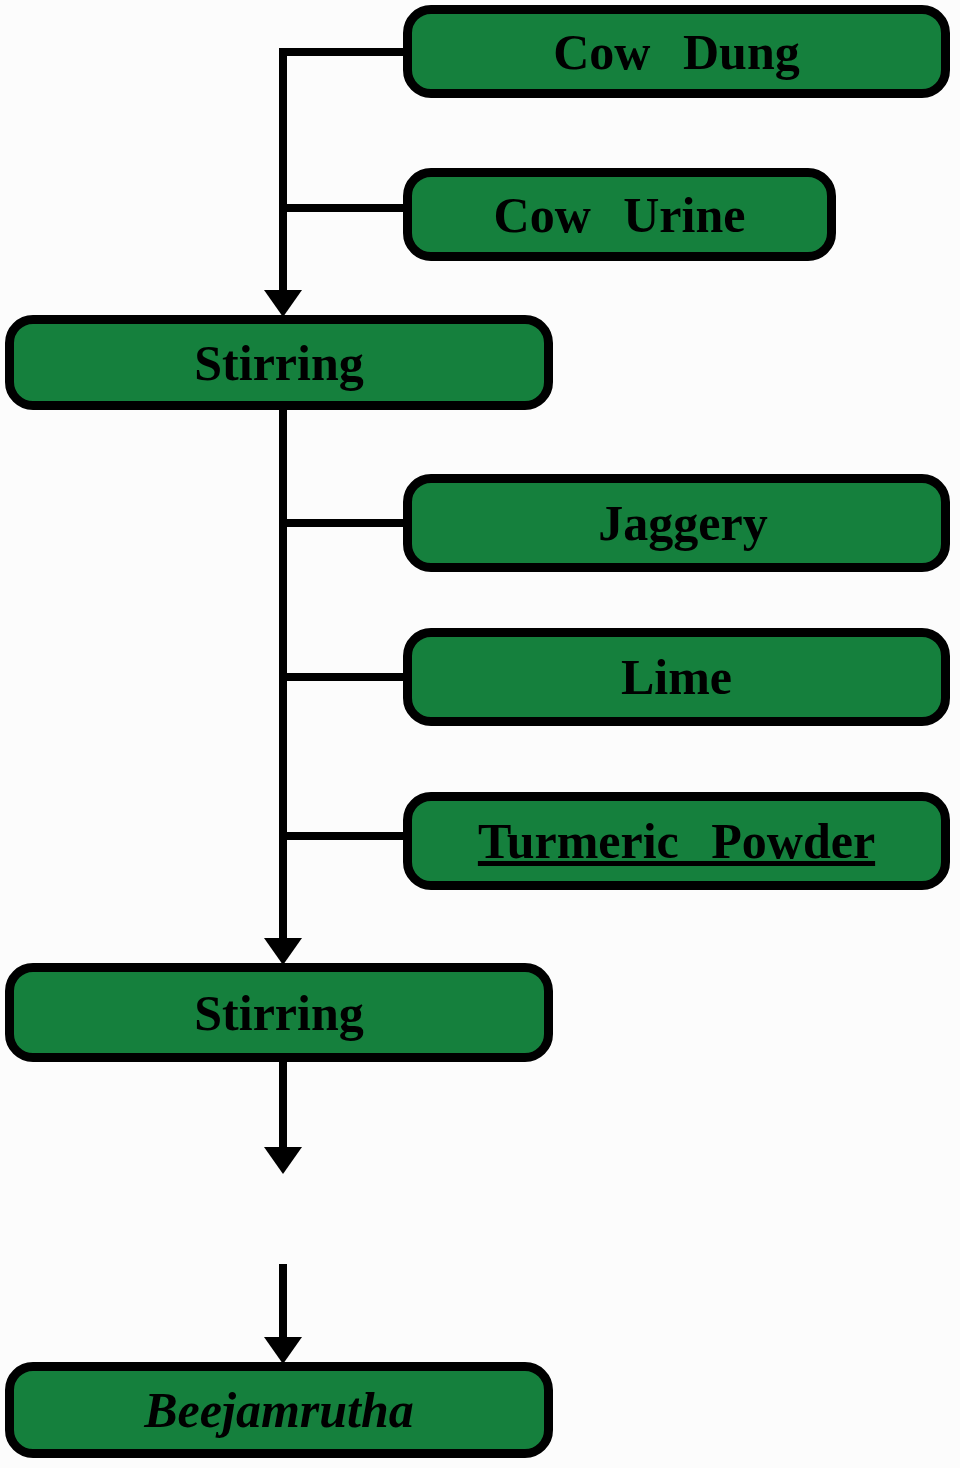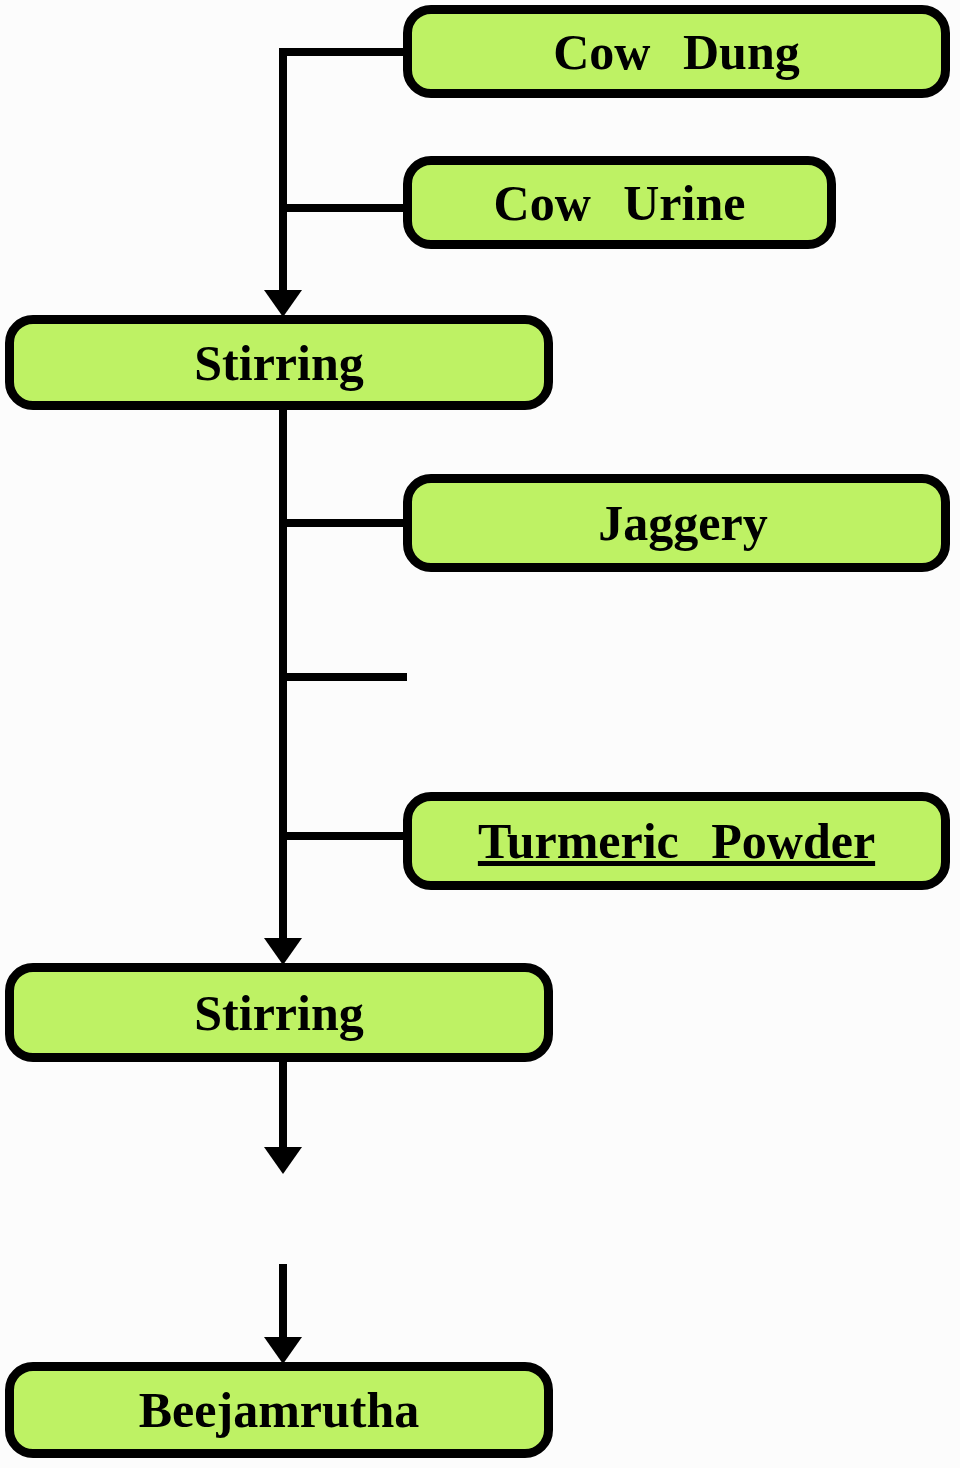--- a/index.html
+++ b/index.html
@@ -11,21 +11,21 @@
   }
   .stage {
     position: relative;
     width: 960px;
     height: 1468px;
     overflow: hidden;
   }
   .box {
     position: absolute;
     box-sizing: border-box;
-    background: #bef264;
+    background: #15803d;
     border: 9px solid #000000;
     border-radius: 28px;
     display: flex;
     align-items: center;
     justify-content: center;
     color: #000000;
     font-weight: bold;
     font-size: 50px;
     word-spacing: 20px;
     white-space: nowrap;
@@ -51,28 +51,28 @@
   }
   sup {
     font-size: 0.58em;
     vertical-align: super;
     line-height: 0;
   }
   .word-gap { margin-left: 26px; }
 
   
   #node-cow-dung        { left: 403px; top: 5px;    width: 547px; height: 93px; }
-  #node-cow-urine       { left: 403px; top: 156px;  width: 433px; height: 93px; text-align: right; }
+  #node-cow-urine       { left: 403px; top: 168px;  width: 433px; height: 93px; text-align: right; }
   #node-stirring-1      { left: 5px;   top: 315px;  width: 548px; height: 95px; }
   #node-jaggery         { left: 403px; top: 474px;  width: 547px; height: 98px; padding-left: 13px; }
   #node-lime            { left: 403px; top: 628px;  width: 547px; height: 98px; }
   #node-turmeric-powder { left: 403px; top: 792px;  width: 547px; height: 98px; text-decoration: underline; }
   #node-stirring-2      { left: 5px;   top: 963px;  width: 548px; height: 99px; }
   #node-third-day       { left: 5px;   top: 1172px; width: 548px; height: 96px; }
-  #node-beejamrutha     { left: 5px;   top: 1362px; width: 548px; height: 96px; }
+  #node-beejamrutha     { left: 5px;   top: 1362px; width: 548px; height: 96px; font-style: italic; }
 
   
   #trunk-top    { left: 279px; top: 48px;   height: 246px; }
   #trunk-mid    { left: 279px; top: 406px;  height: 536px; }
   #trunk-low-1  { left: 279px; top: 1058px; height: 92px;  }
   #trunk-low-2  { left: 279px; top: 1264px; height: 76px;  }
 
   
   #conn-cow-dung        { left: 279px; top: 48px;  width: 128px; }
   #conn-cow-urine       { left: 279px; top: 204px; width: 128px; }
@@ -116,20 +116,23 @@
   </div>
 
   <div class="box" id="node-stirring-1">
     <span class="lbl">Stirring</span>
   </div>
 
   <div class="box" id="node-jaggery">
     <span class="lbl">Jaggery</span>
   </div>
 
+  <div class="box" id="node-lime">
+    <span class="lbl">Lime</span>
+  </div>
 
   <div class="box" id="node-turmeric-powder">
     <span class="lbl">Turmeric Powder</span>
   </div>
 
   <div class="box" id="node-stirring-2">
     <span class="lbl">Stirring</span>
   </div>
 
 

